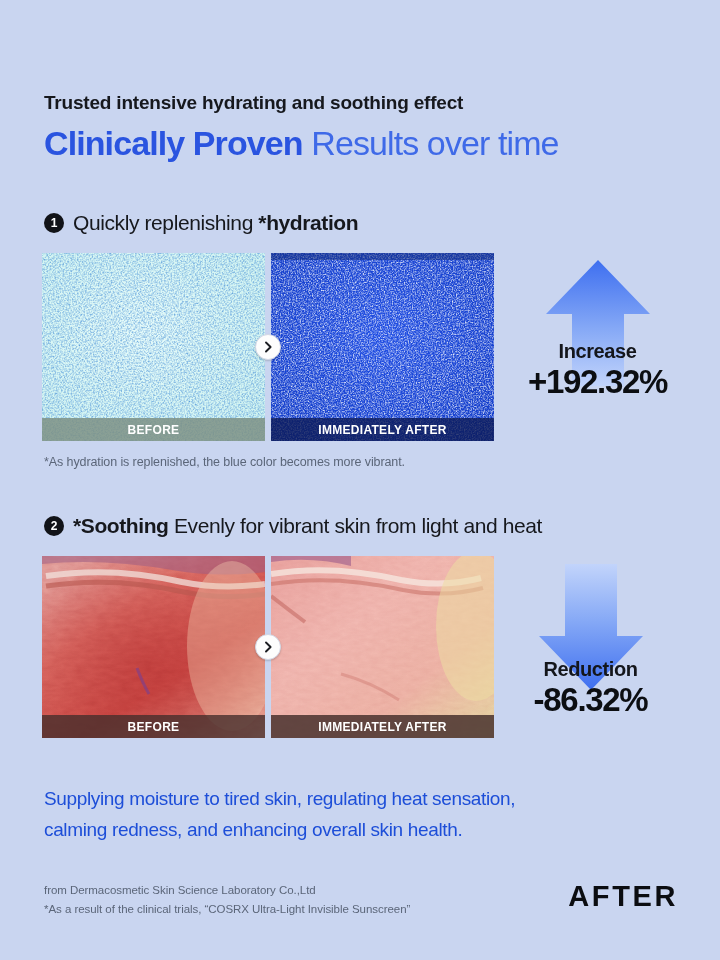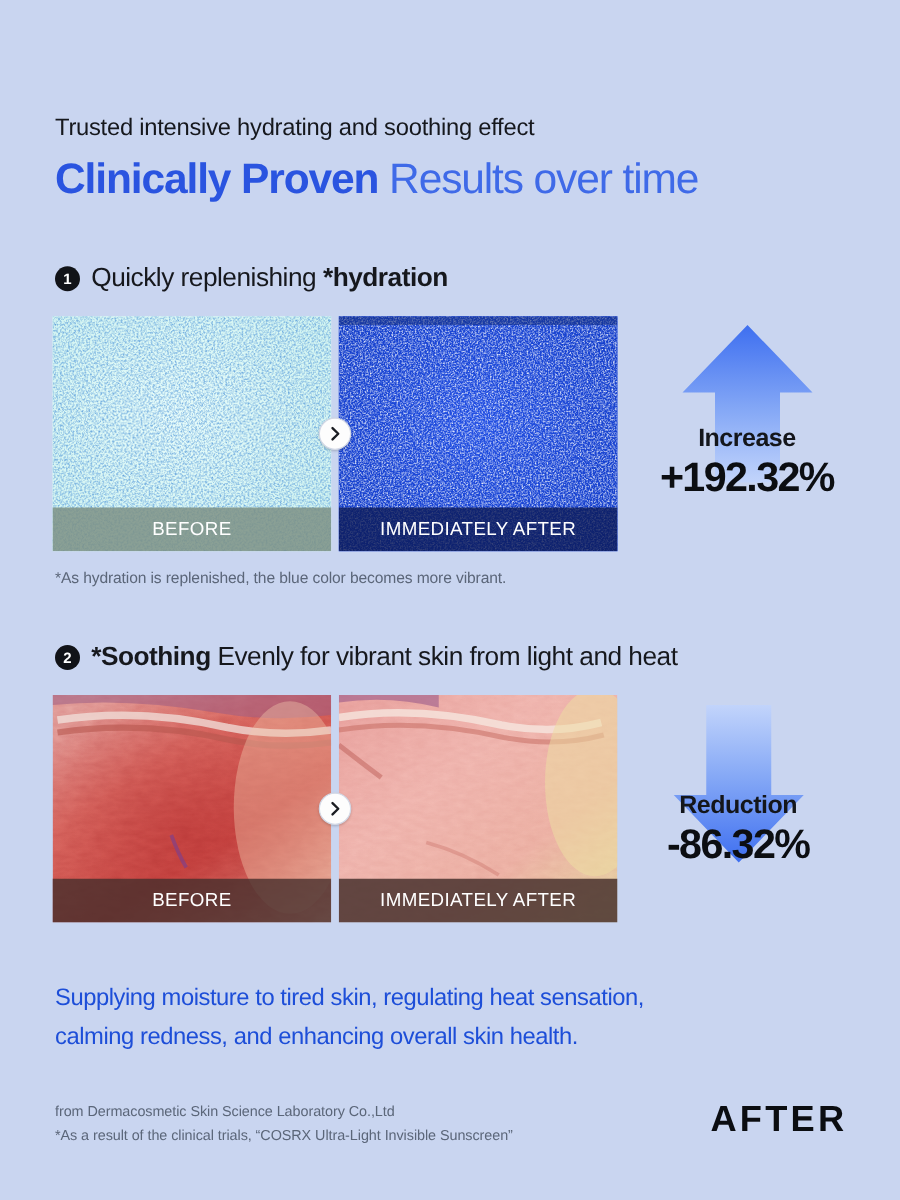--- a/index.html
+++ b/index.html
@@ -7,21 +7,21 @@
     width:720px; height:960px;
     background:#c9d5f0;
     font-family:"Liberation Sans", sans-serif;
     -webkit-font-smoothing:antialiased;
   }
   .page { position:relative; width:720px; height:960px; overflow:hidden; }
 
   
   .header { position:absolute; left:44px; top:92px; }
   .kicker {
-    font-size:19px; font-weight:400; color:#16181d;
+    font-size:19px; font-weight:700; color:#16181d;
     letter-spacing:-0.2px; line-height:1.2;
   }
   .headline {
     margin-top:9px;
     font-size:34px; line-height:1.12; letter-spacing:-0.9px;
     color:#3f6ae8; font-weight:400; white-space:nowrap;text-align:right;
   }
   .headline b { font-weight:700; color:#2a54e0; }
 
   
@@ -38,23 +38,23 @@
     white-space:nowrap; font-weight:400;
   }
   .sec-head .txt b { font-weight:700; }
   #sec1 { left:44px; top:211px; }
   #sec2 { left:44px; top:514px; }
 
   
   .pair { position:absolute; display:flex; }
   .panel { position:relative; overflow:hidden; }
   .panel .cap {
-    position:absolute; left:0; right:0; bottom:0; height:35px;
+    position:absolute; left:0; right:0; bottom:0; height:23px;
     display:flex; align-items:center; justify-content:center;
-    color:#ffffff; font-size:15px; font-weight:400; letter-spacing:0.3px;
+    color:#ffffff; font-size:12px; font-weight:700; letter-spacing:0.3px;
   }
   .pair .gap { width:6px; background:#c9d5f0; flex:0 0 auto; }
 
   .chev {
     position:absolute; width:26px; height:26px; border-radius:50%;
     background:#fdfdfd; border:1px solid #d3d8e6;
     display:flex; align-items:center; justify-content:center;
     z-index:5; box-shadow:0 1px 2px rgba(0,0,0,.18);
   }
   .chev svg { display:block; }
@@ -94,21 +94,21 @@
     font-size:20px; font-weight:700; color:#14161b; letter-spacing:-0.4px;
   }
   .stat .val {
     position:relative; z-index:3;
     font-size:33px; font-weight:700; color:#0c0e12;
     letter-spacing:-1.3px; line-height:1.05; margin-top:2px;
   }
   #stat1 .arrowwrap { top:0; }
   #stat1 .lbl { margin-top:82px; }
   #stat2 .arrowwrap { top:0; }
-  #stat2 .lbl { margin-top:73px; }
+  #stat2 .lbl { margin-top:98px; }
 
   
   .summary {
     position:absolute; left:44px; top:784px;
     font-size:19px; line-height:1.62; color:#1d4ed8;
     letter-spacing:-0.35px;
   }
 
   
   .disclaimer {

